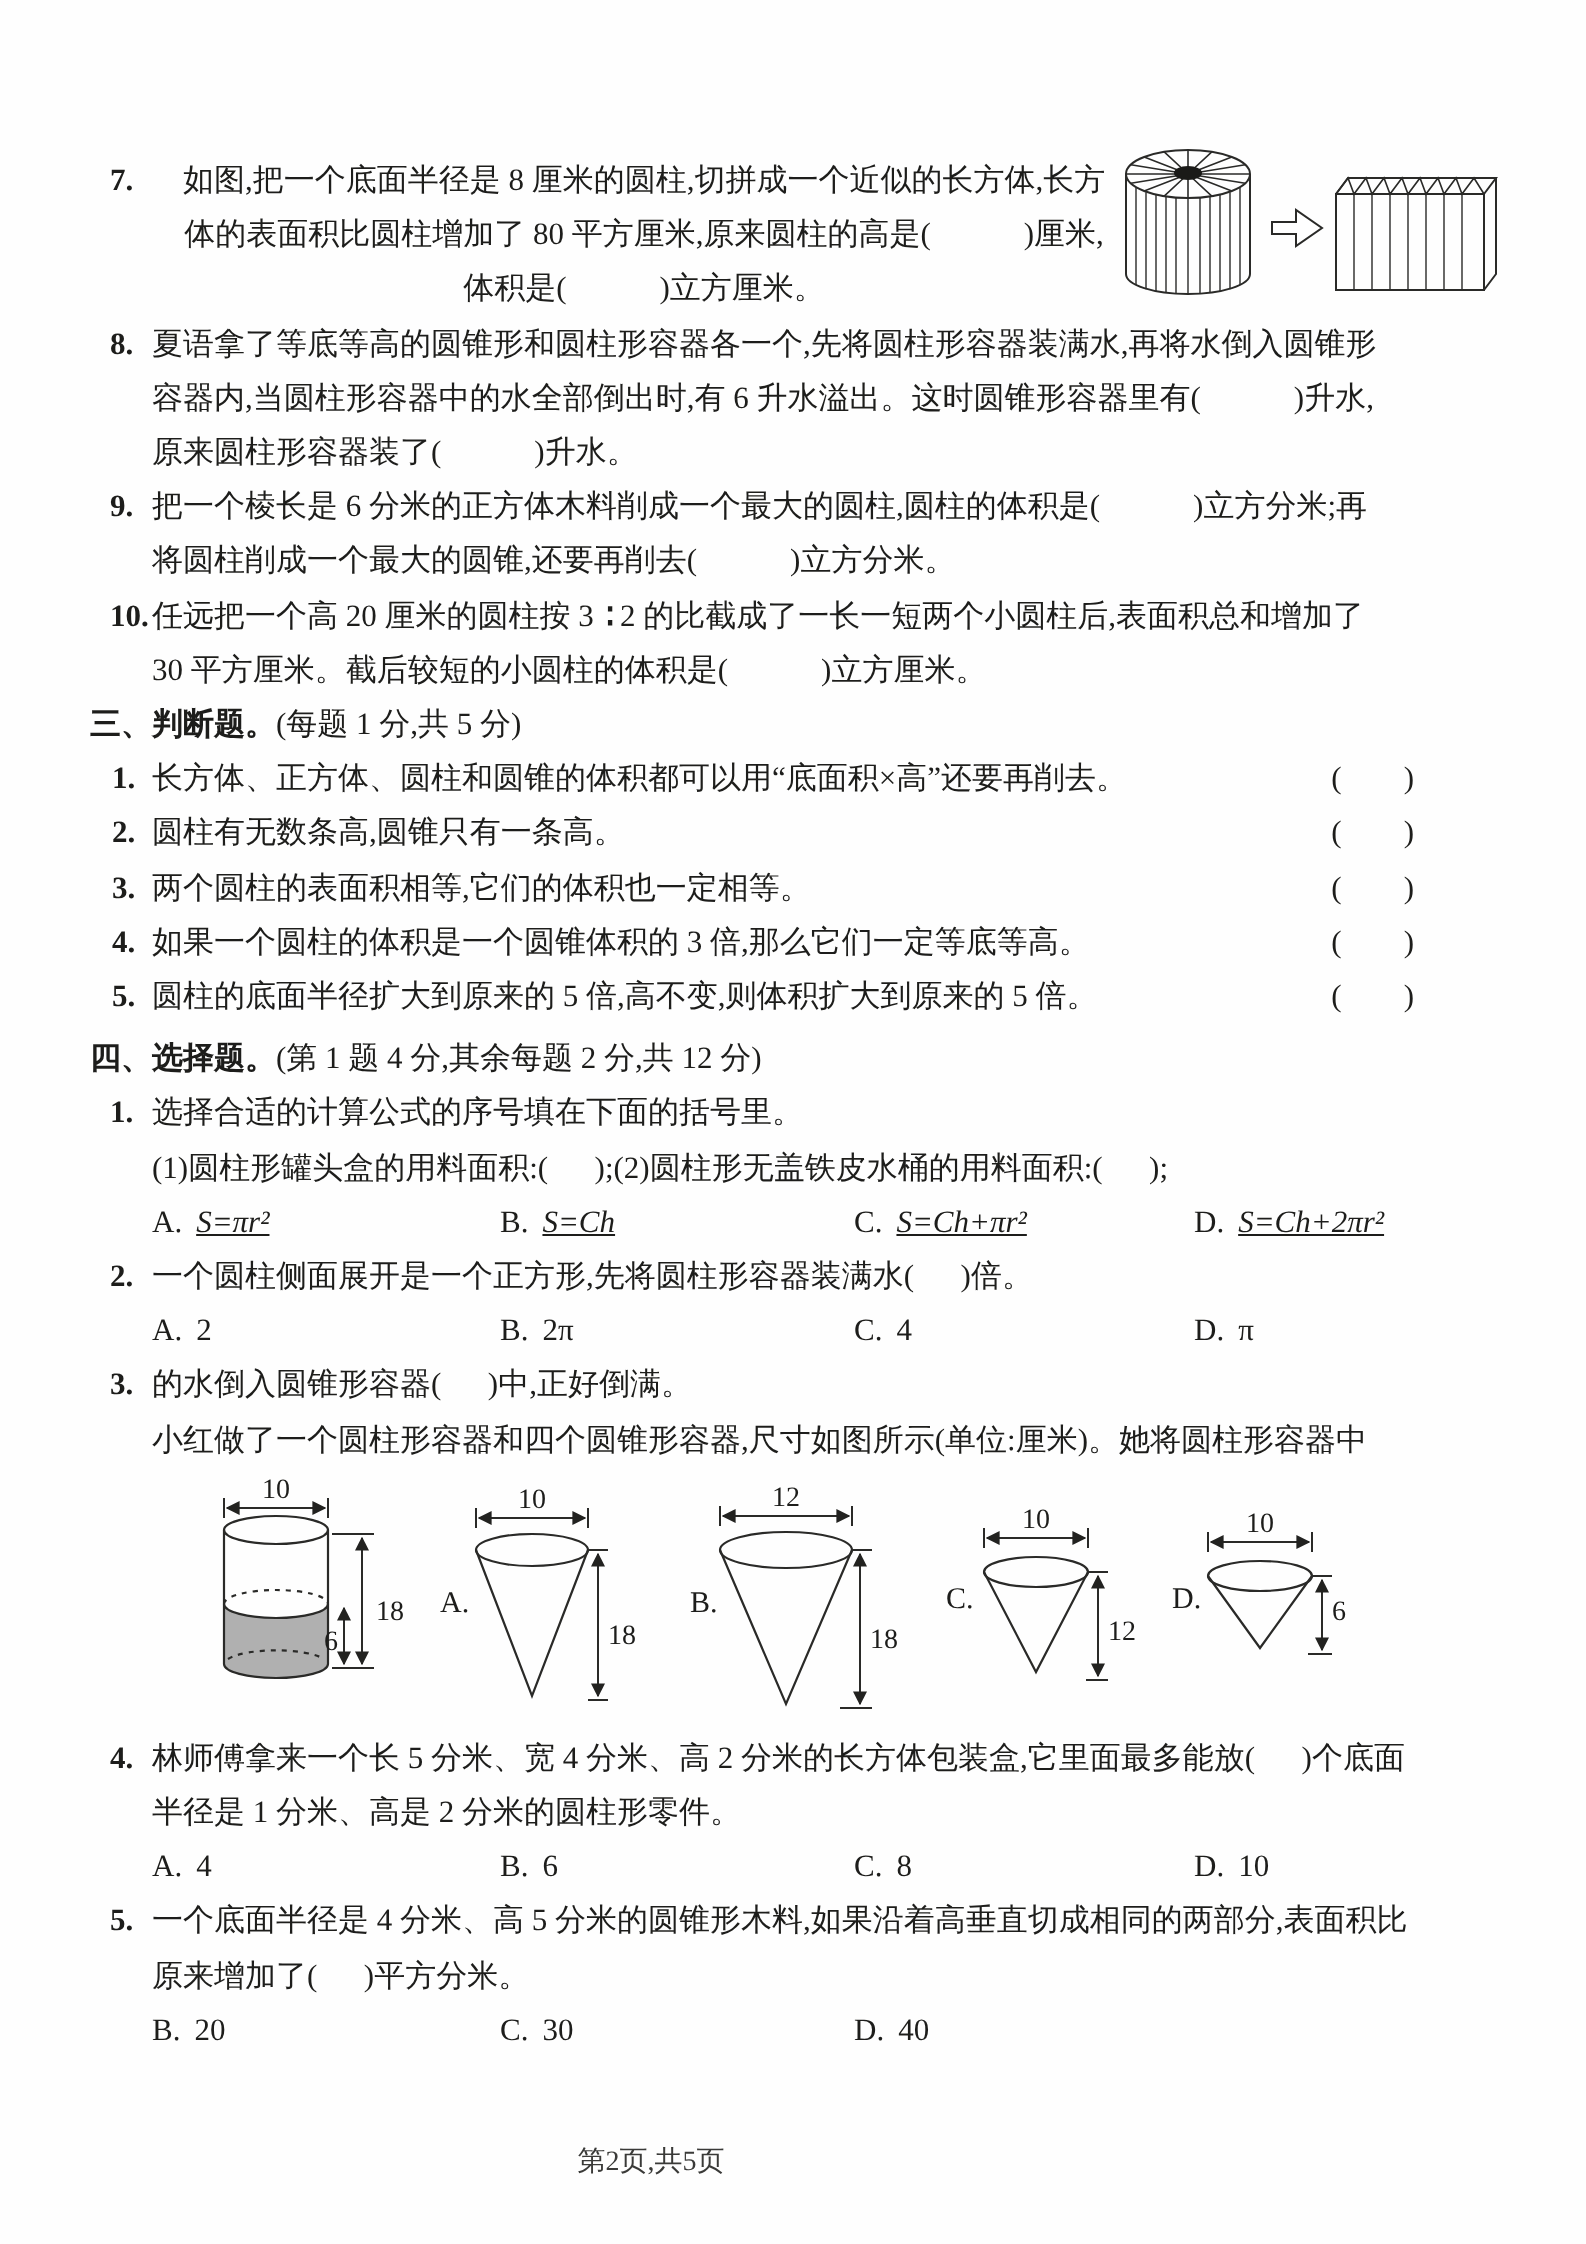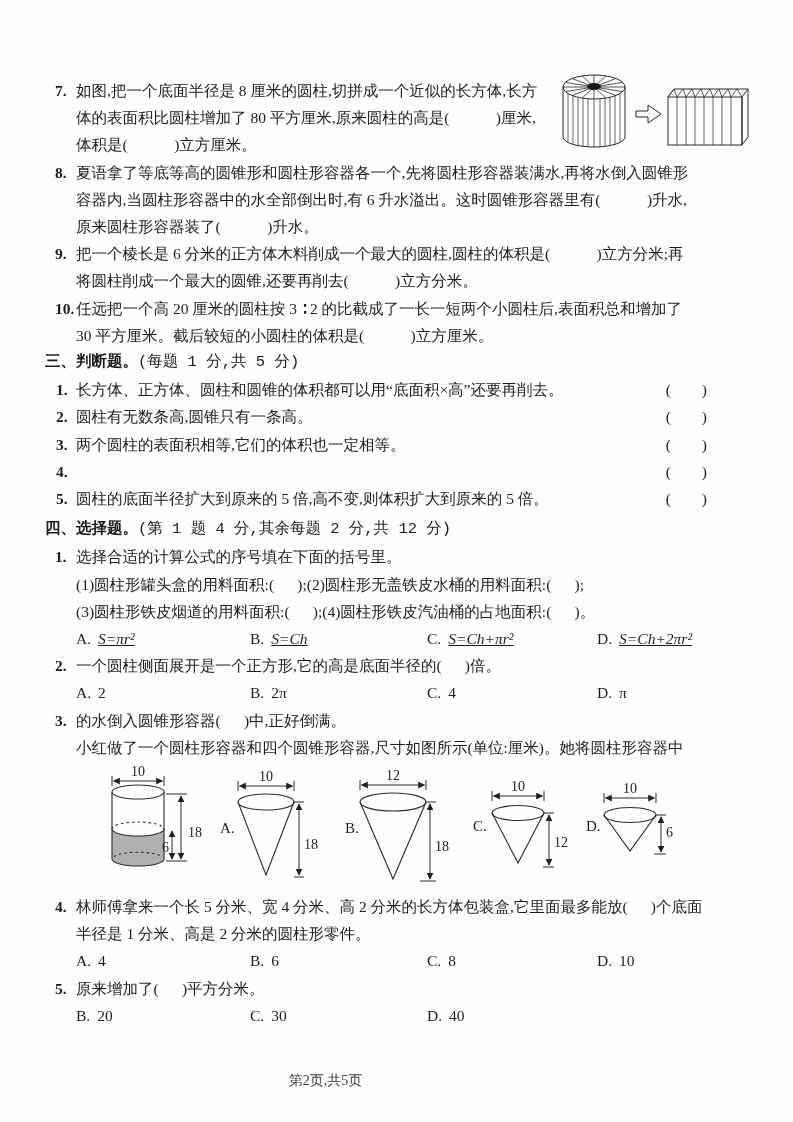--- a/index.html
+++ b/index.html
@@ -3,22 +3,22 @@
 <meta charset="utf-8">
 <style>
   html,body{margin:0;padding:0;background:#ffffff;}
   .page{position:relative;width:793px;height:1122px;background:#fefefe;overflow:hidden;
         font-family:"Liberation Serif","DejaVu Serif",serif;color:#1d1d1b;}
   .content{position:absolute;left:0;top:0;width:793px;box-sizing:border-box;
            padding:77px 53px 0 45px;font-size:15.5px;line-height:27.2px;}
   .q{position:relative;padding-left:31px;}
   .qnum{position:absolute;left:10px;top:0;font-weight:bold;}
   .qline{white-space:pre-wrap;}
-  .q7-lines .qline{max-width:492px;}
-  .sec-h{white-space:pre-wrap;font-family:Liberation Mono, monospace;}
+  .q7-lines .qline{max-width:492px;text-align:center;}
+  .sec-h{white-space:pre-wrap;}
   .sec-h .main{font-weight:bold;}
   .tf{position:relative;display:flex;padding-left:31px;padding-right:33px;}
   .tf .qnum{left:11px;}
   .tf-text{white-space:pre-wrap;}
   .tf-bracket{margin-left:auto;white-space:pre;}
   .opts{display:grid;grid-template-columns:174px 177px 170px 1fr;padding-left:31px;}
   .opt{white-space:pre-wrap;}
   .opt-label{margin-right:7px;}
   .formula{font-style:italic;text-decoration:underline;}
   .sec4{margin-top:4px;}
@@ -94,46 +94,46 @@
       <span class="tf-text">圆柱有无数条高,圆锥只有一条高。</span>
       <span class="tf-bracket">(        )</span>
     </div>
     <div class="tf">
       <span class="qnum">3.</span>
       <span class="tf-text">两个圆柱的表面积相等,它们的体积也一定相等。</span>
       <span class="tf-bracket">(        )</span>
     </div>
     <div class="tf">
       <span class="qnum">4.</span>
+      <span class="tf-text">如果一个圆柱的体积是一个圆锥体积的 3 倍,那么它们一定等底等高。</span>
       <span class="tf-bracket">(        )</span>
     </div>
     <div class="tf">
       <span class="qnum">5.</span>
       <span class="tf-text">圆柱的底面半径扩大到原来的 5 倍,高不变,则体积扩大到原来的 5 倍。</span>
       <span class="tf-bracket">(        )</span>
     </div>
 
     <div class="sec-h sec4"><span class="main">四、选择题。</span><span>(第 1 题 4 分,其余每题 2 分,共 12 分)</span></div>
 
     <div class="q">
       <span class="qnum">1.</span>
       <div class="qline">选择合适的计算公式的序号填在下面的括号里。</div>
       <div class="qline">(1)圆柱形罐头盒的用料面积:(      );(2)圆柱形无盖铁皮水桶的用料面积:(      );</div>
-      <div class="qline">(3)圆柱形铁皮烟道的用料面积:(      );(4)圆柱形铁皮汽油桶的占地面积:(      )。</div>
     </div>
     <div class="opts">
       <span class="opt"><span class="opt-label">A.</span><span class="formula">S=πr²</span></span>
       <span class="opt"><span class="opt-label">B.</span><span class="formula">S=Ch</span></span>
       <span class="opt"><span class="opt-label">C.</span><span class="formula">S=Ch+πr²</span></span>
       <span class="opt"><span class="opt-label">D.</span><span class="formula">S=Ch+2πr²</span></span>
     </div>
 
     <div class="q">
       <span class="qnum">2.</span>
-      <div class="qline">一个圆柱侧面展开是一个正方形,它的高是底面半径的(      )倍。</div>
+      <div class="qline">一个圆柱侧面展开是一个正方形,先将圆柱形容器装满水(      )倍。</div>
     </div>
     <div class="opts">
       <span class="opt"><span class="opt-label">A.</span><span>2</span></span>
       <span class="opt"><span class="opt-label">B.</span><span>2π</span></span>
       <span class="opt"><span class="opt-label">C.</span><span>4</span></span>
       <span class="opt"><span class="opt-label">D.</span><span>π</span></span>
     </div>
 
     <div class="q">
       <span class="qnum">3.</span>
@@ -234,20 +234,21 @@
     </div>
     <div class="opts">
       <span class="opt"><span class="opt-label">A.</span><span>4</span></span>
       <span class="opt"><span class="opt-label">B.</span><span>6</span></span>
       <span class="opt"><span class="opt-label">C.</span><span>8</span></span>
       <span class="opt"><span class="opt-label">D.</span><span>10</span></span>
     </div>
 
     <div class="q">
       <span class="qnum">5.</span>
+      <div class="qline">一个底面半径是 4 分米、高 5 分米的圆锥形木料,如果沿着高垂直切成相同的两部分,表面积比</div>
       <div class="qline">原来增加了(      )平方分米。</div>
     </div>
     <div class="opts">
       <span class="opt"><span class="opt-label">B.</span><span>20</span></span>
       <span class="opt"><span class="opt-label">C.</span><span>30</span></span>
       <span class="opt"><span class="opt-label">D.</span><span>40</span></span>
     </div>
 
   </div>
 

